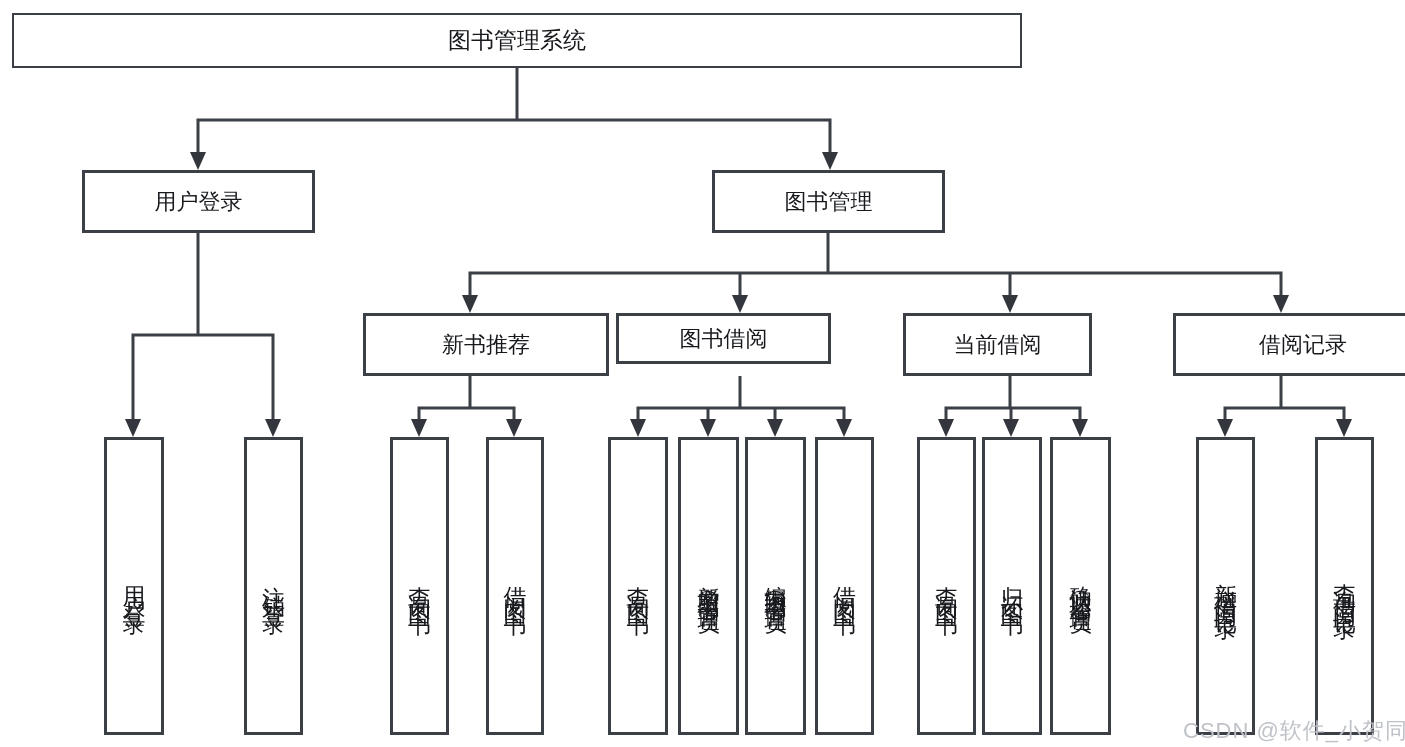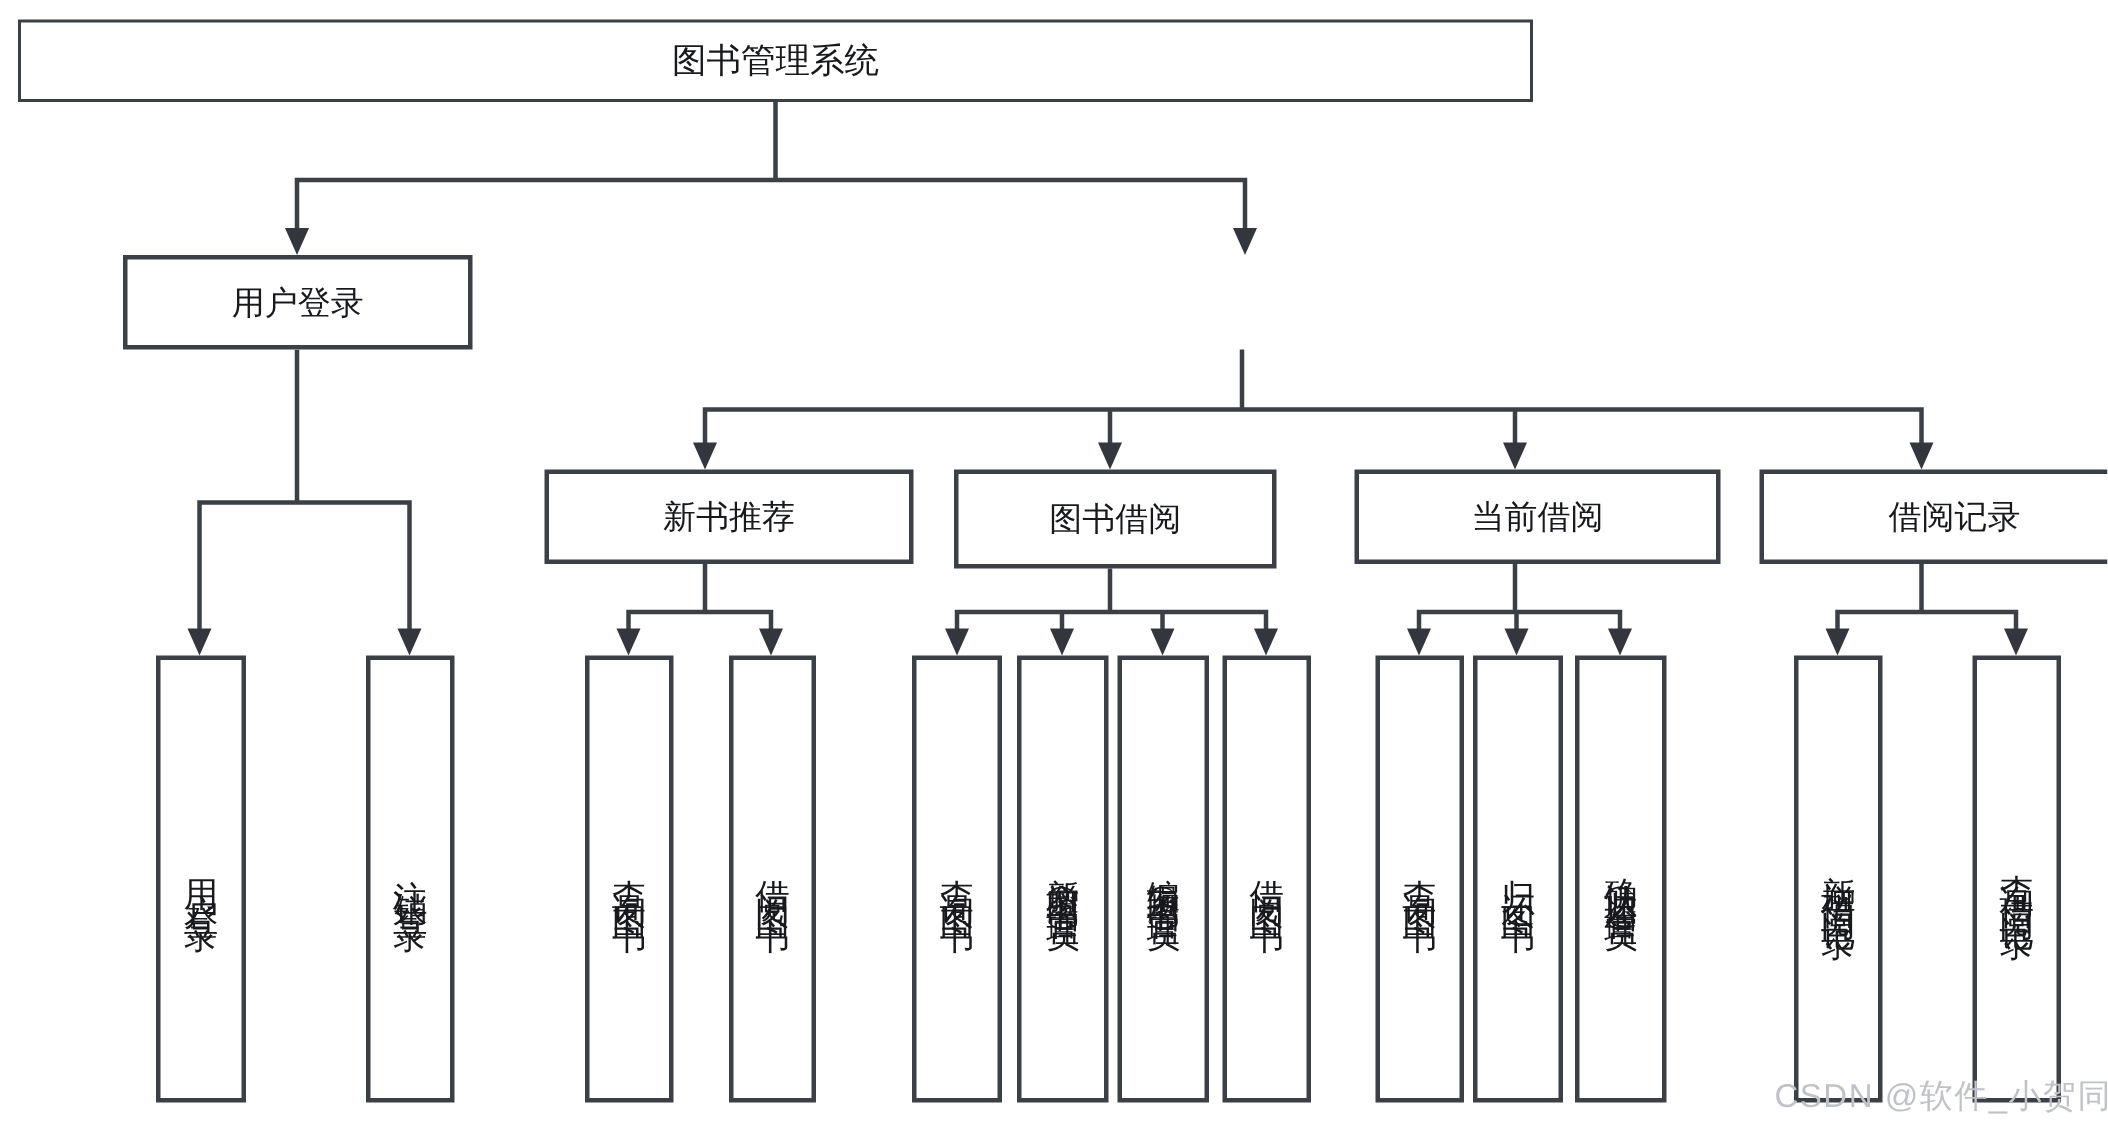--- a/index.html
+++ b/index.html
@@ -77,24 +77,25 @@
       M630 419 H646 L638 437 Z  M700 419 H716 L708 437 Z
       M767 419 H783 L775 437 Z  M836 419 H852 L844 437 Z
       M938 419 H954 L946 437 Z  M1003 419 H1019 L1011 437 Z
       M1072 419 H1088 L1080 437 Z
       M1217 419 H1233 L1225 437 Z  M1336 419 H1352 L1344 437 Z"></path>
   </svg>
 
   <div class="box root" style="left:12px;top:13px;width:1010px;height:55px">图书管理系统</div>
 
   <div class="box" style="left:82px;top:170px;width:233px;height:63px">用户登录</div>
+  <div class="box" style="left:712px;top:170px;width:233px;height:63px">图书管理</div>
 
   <div class="box" style="left:363px;top:313px;width:246px;height:63px">新书推荐</div>
-  <div class="box" style="left:636px;top:313px;width:215px;height:66px">图书借阅</div>
-  <div class="box" style="left:903px;top:313px;width:244px;height:63px">当前借阅</div>
+  <div class="box" style="left:616px;top:313px;width:215px;height:51px">图书借阅</div>
+  <div class="box" style="left:903px;top:313px;width:189px;height:63px">当前借阅</div>
   <div class="box" style="left:1173px;top:313px;width:260px;height:63px">借阅记录</div>
 
   <div class="box leaf ch4" style="left:104px;top:437px;width:60px;height:298px">用户登录</div>
   <div class="box leaf ch4" style="left:244px;top:437px;width:59px;height:298px">注销登录</div>
 
   <div class="box leaf ch4" style="left:390px;top:437px;width:59px;height:298px">查询图书</div>
   <div class="box leaf ch4" style="left:486px;top:437px;width:58px;height:298px">借阅图书</div>
 
   <div class="box leaf ch4" style="left:608px;top:437px;width:60px;height:298px">查询图书</div>
   <div class="box leaf chL" style="left:678px;top:437px;width:61px;height:298px">新增图书（管理员）</div>

